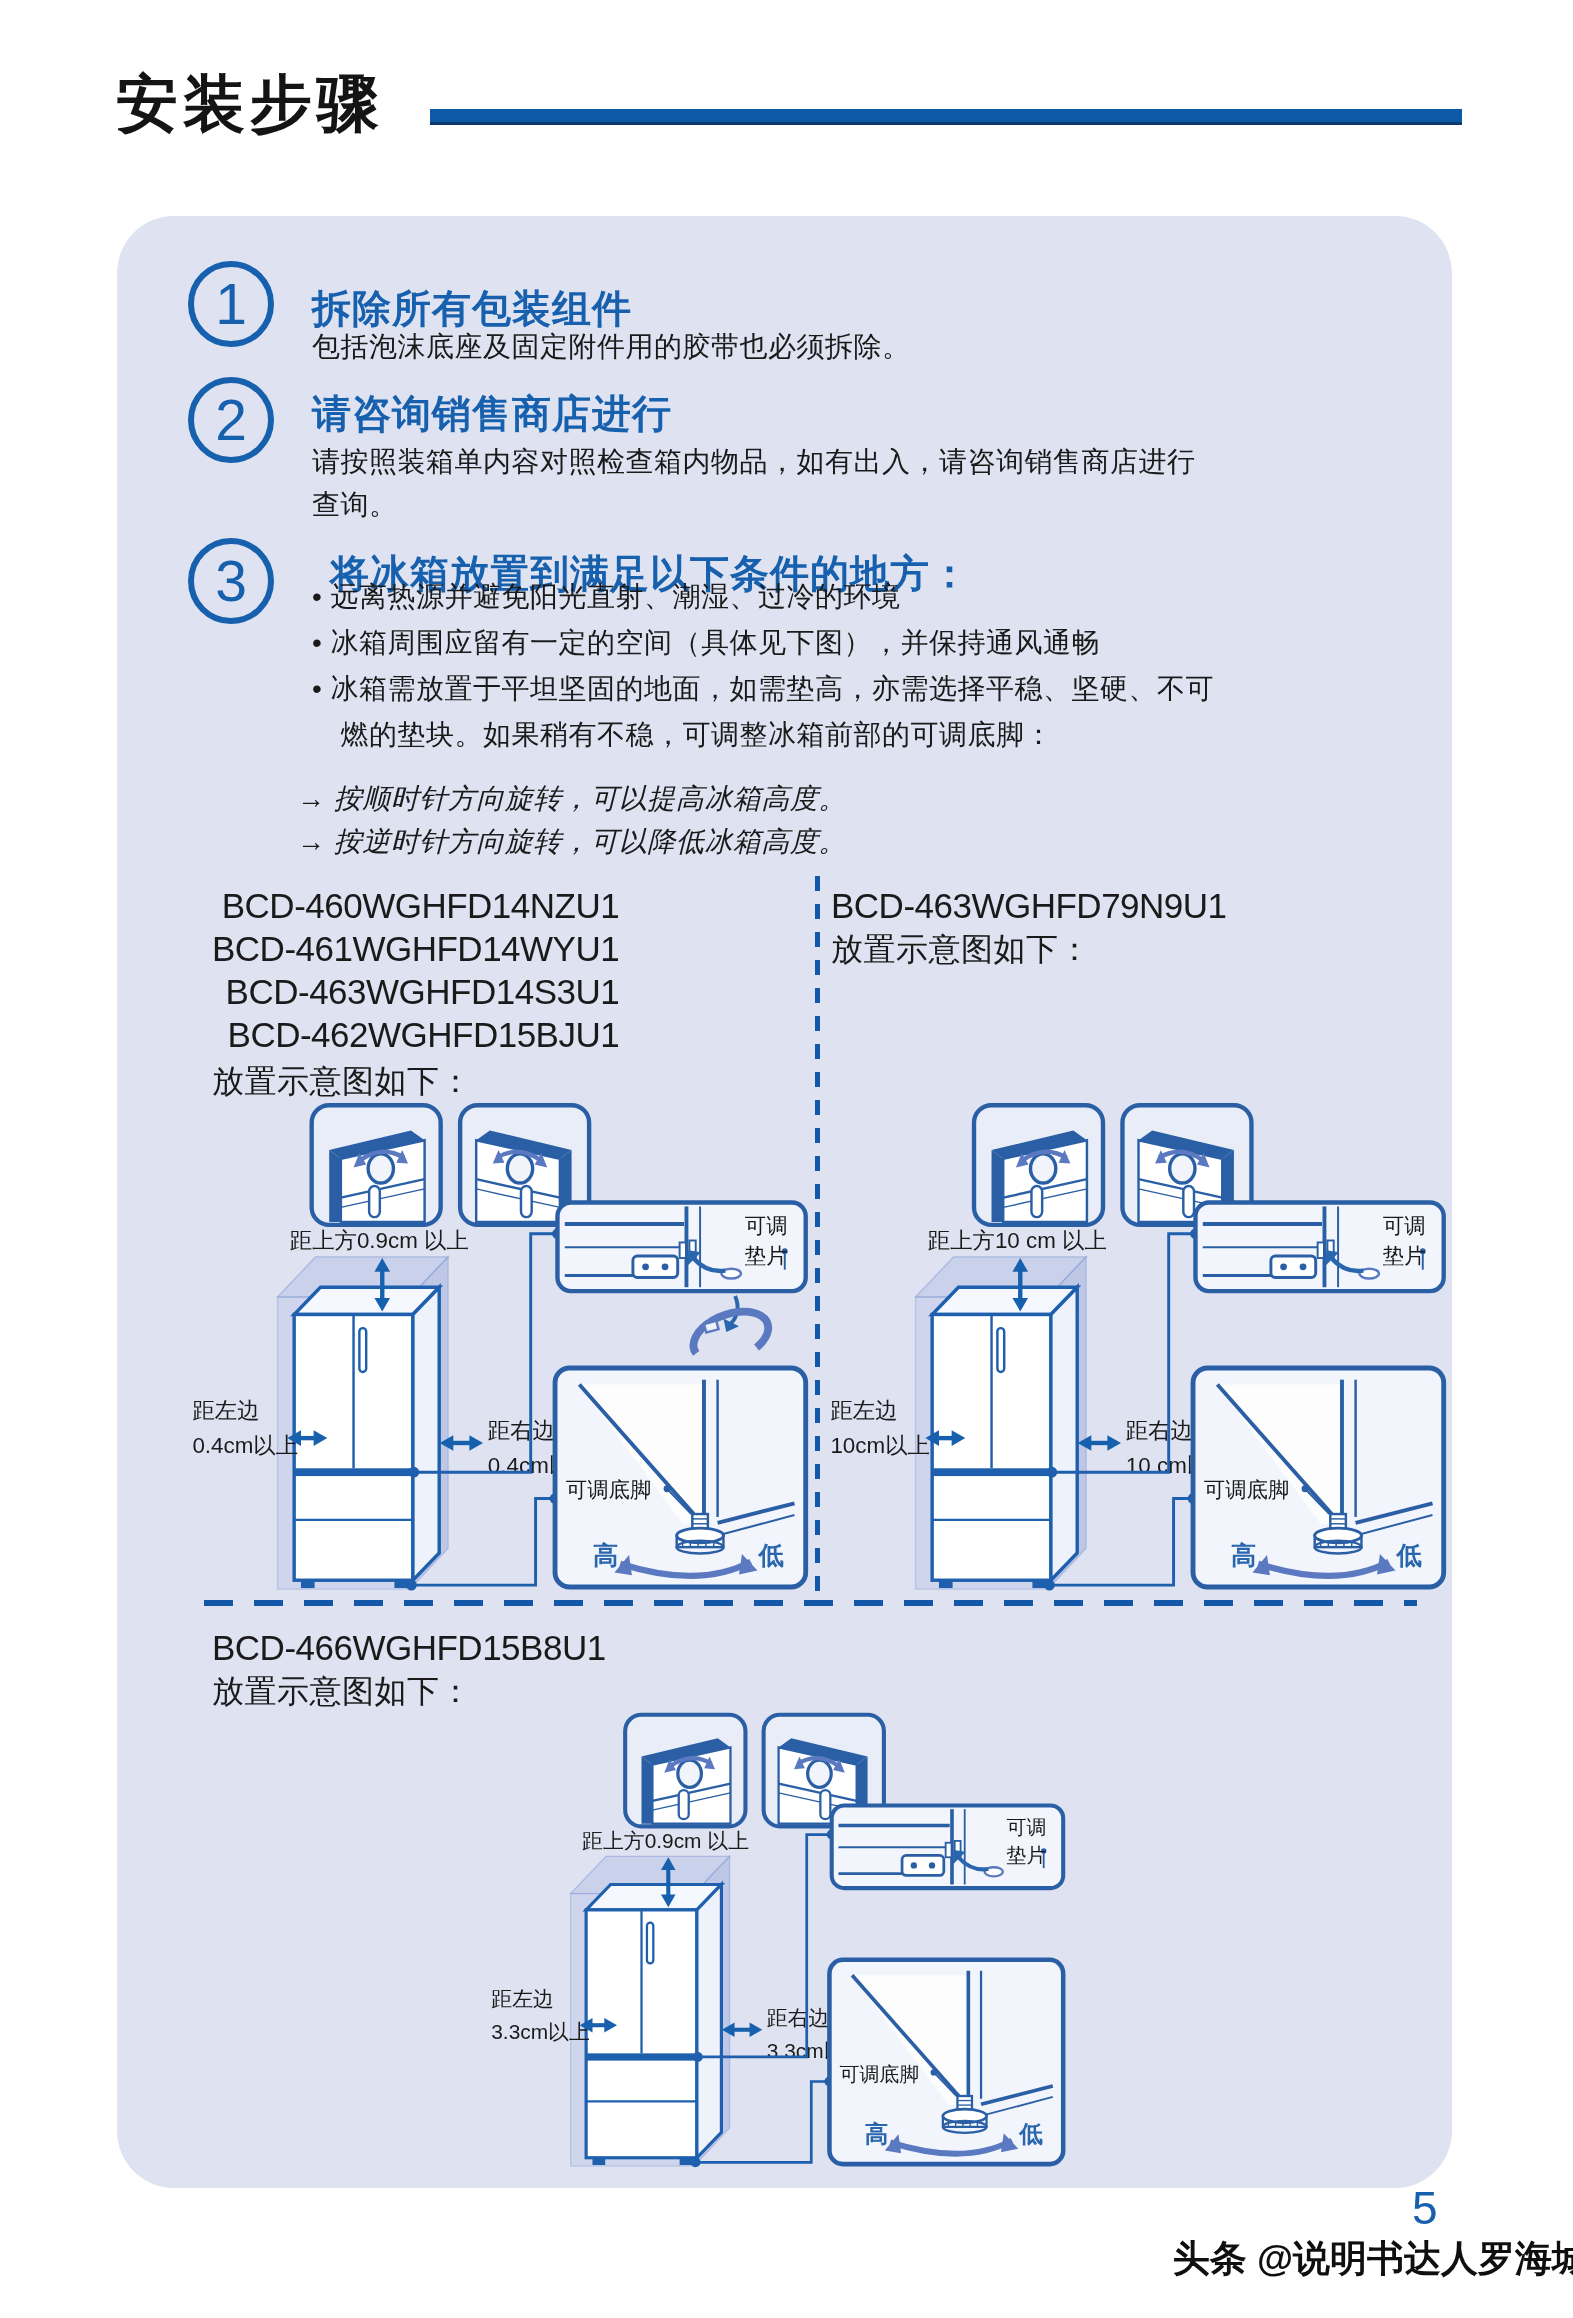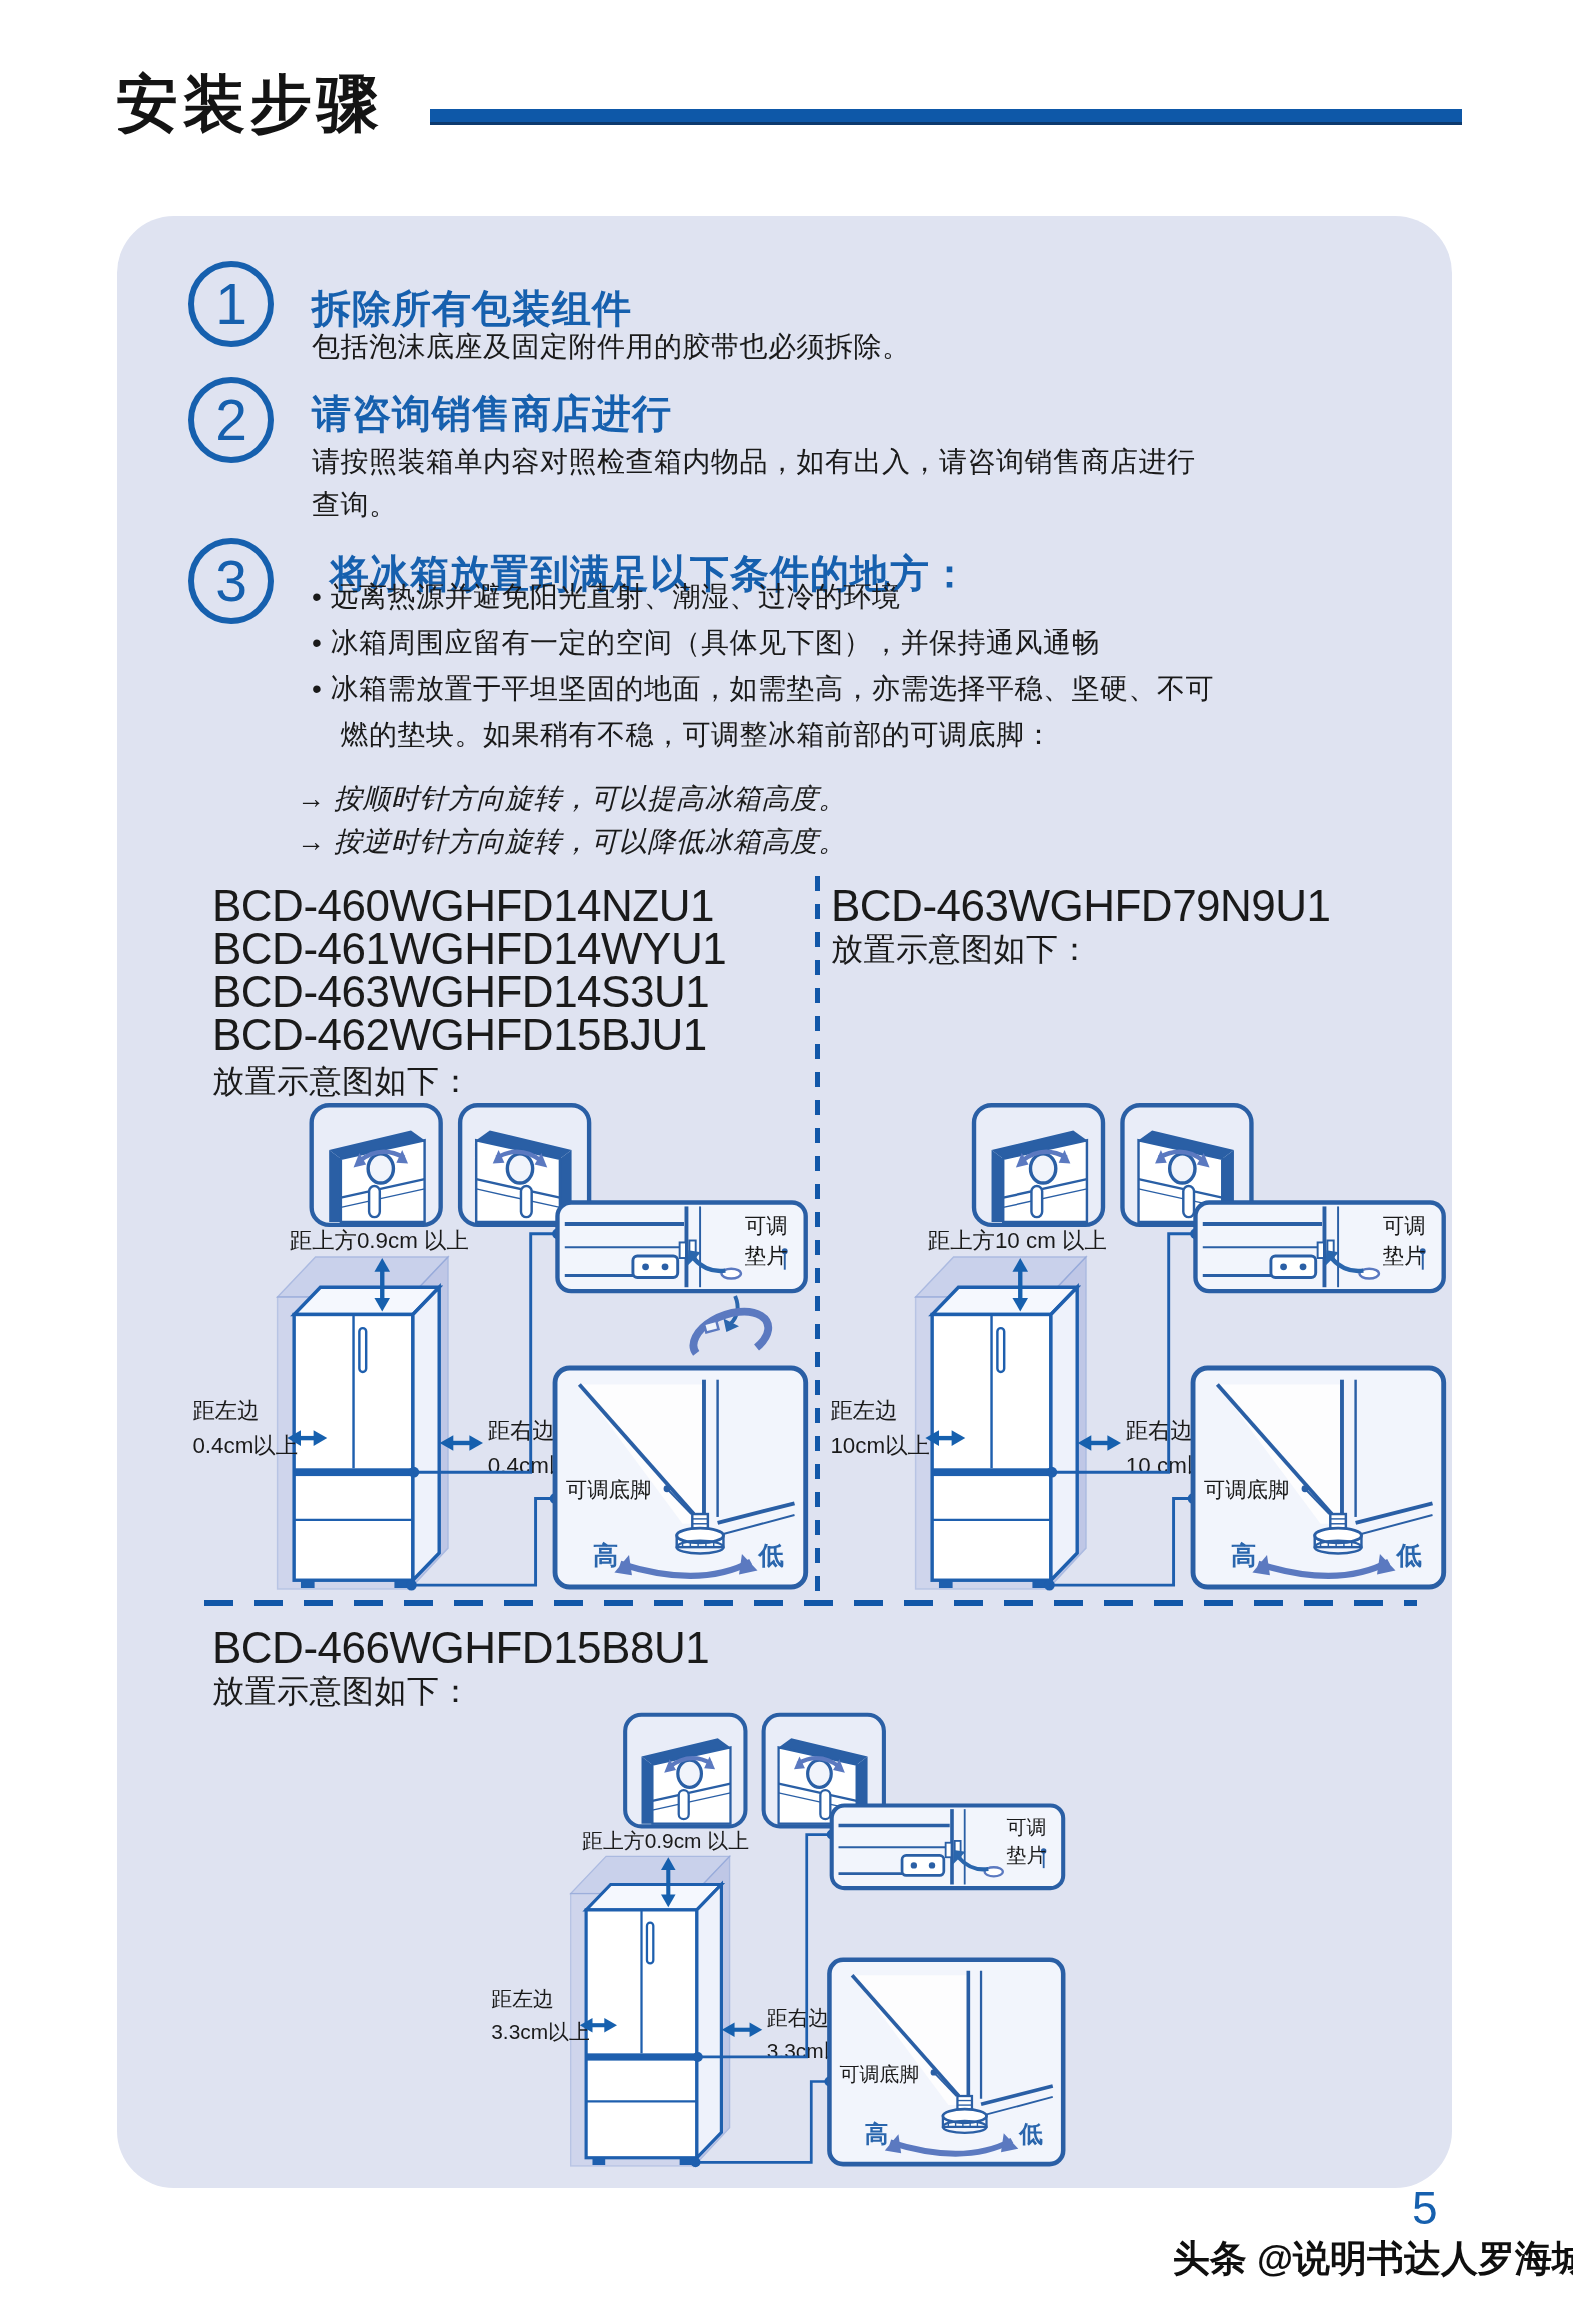--- a/index.html
+++ b/index.html
@@ -12,21 +12,21 @@
   .rule-shadow{left:430px;top:122px;width:1032px;height:2.9px;background:#0d3a6e;}
   
   .card{left:117px;top:216px;width:1335px;height:1972px;background:#dfe3f1;border-radius:57px;}
   
   .step-circle{width:74px;height:74px;border:6.3px solid #1660ae;border-radius:50%;
                display:flex;align-items:center;justify-content:center;
                font-size:57px;color:#1660ae;font-weight:500;background:transparent;}
   .step-heading{font-size:39px;font-weight:600;color:#1660ae;letter-spacing:1px;}
   .step-body{font-size:28px;line-height:43px;color:#1a1a1a;white-space:pre-line;letter-spacing:0.5px;}
   
-  .models{font-size:44px;line-height:43px;color:#1a1a1a;white-space:pre-line;letter-spacing:-0.5px;}
+  .models{font-size:35px;line-height:43px;color:#1a1a1a;white-space:pre-line;letter-spacing:-0.5px;text-align:right;}
   .caption{font-size:32px;color:#1a1a1a;letter-spacing:0.5px;}
   
   .v-dash{left:815px;top:876px;width:4.9px;height:715px;
           background:repeating-linear-gradient(to bottom,#1257a8 0 14.6px,transparent 14.6px 28px);}
   .h-dash{left:204px;top:1600px;width:1213px;height:6.3px;
           background:repeating-linear-gradient(to right,#1257a8 0 29px,transparent 29px 50px);}
   
   .page-num{left:1412px;top:2181px;font-size:46px;color:#1660ae;}
   .footer{right:3.9px;top:2234px;font-size:37px;font-weight:700;color:#0f0f0f;
           text-shadow:1.5px 1.5px 0 #fff,-1.5px -1.5px 0 #fff,1.5px -1.5px 0 #fff,-1.5px 1.5px 0 #fff,0 0 7.8px #fff;}

